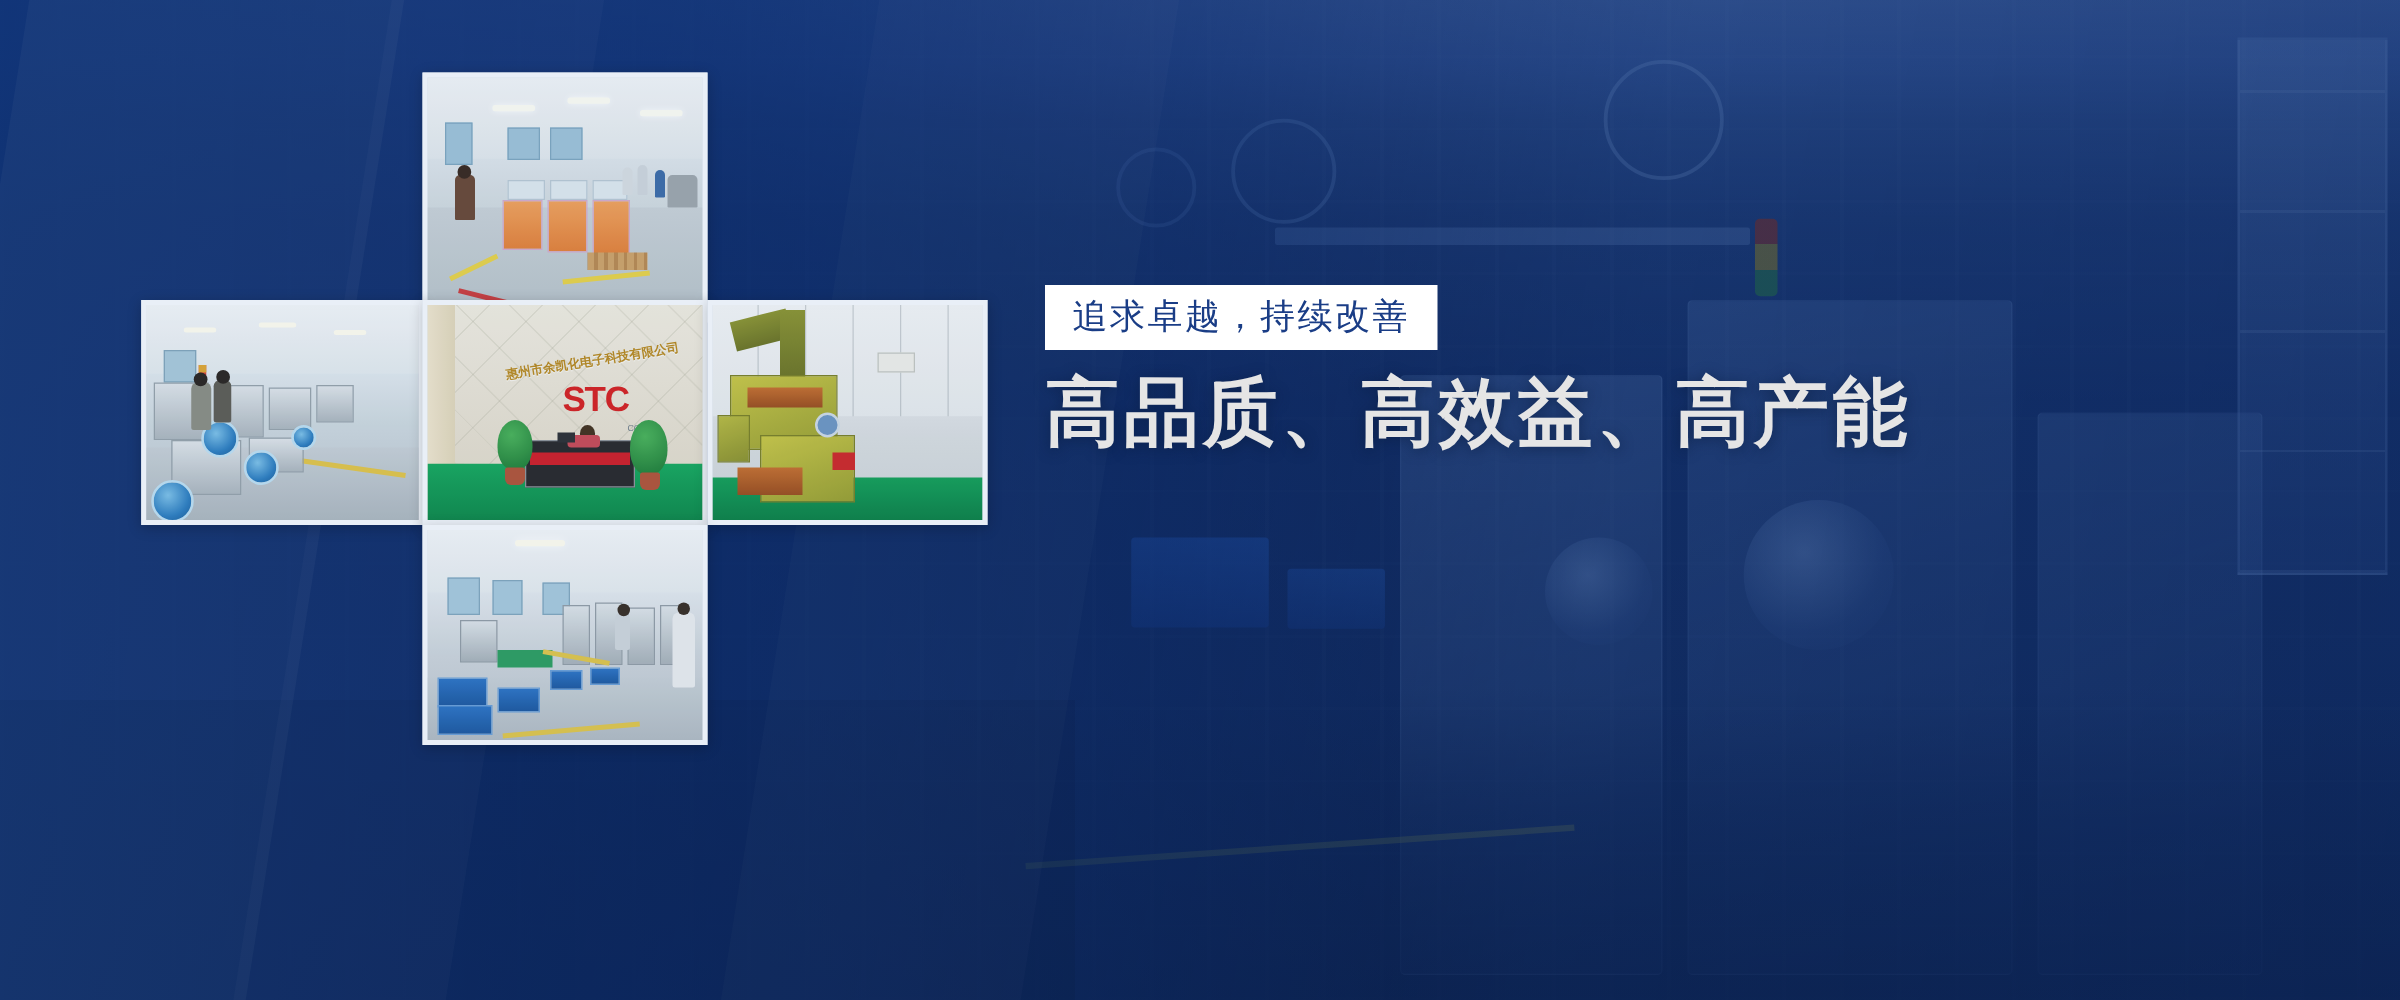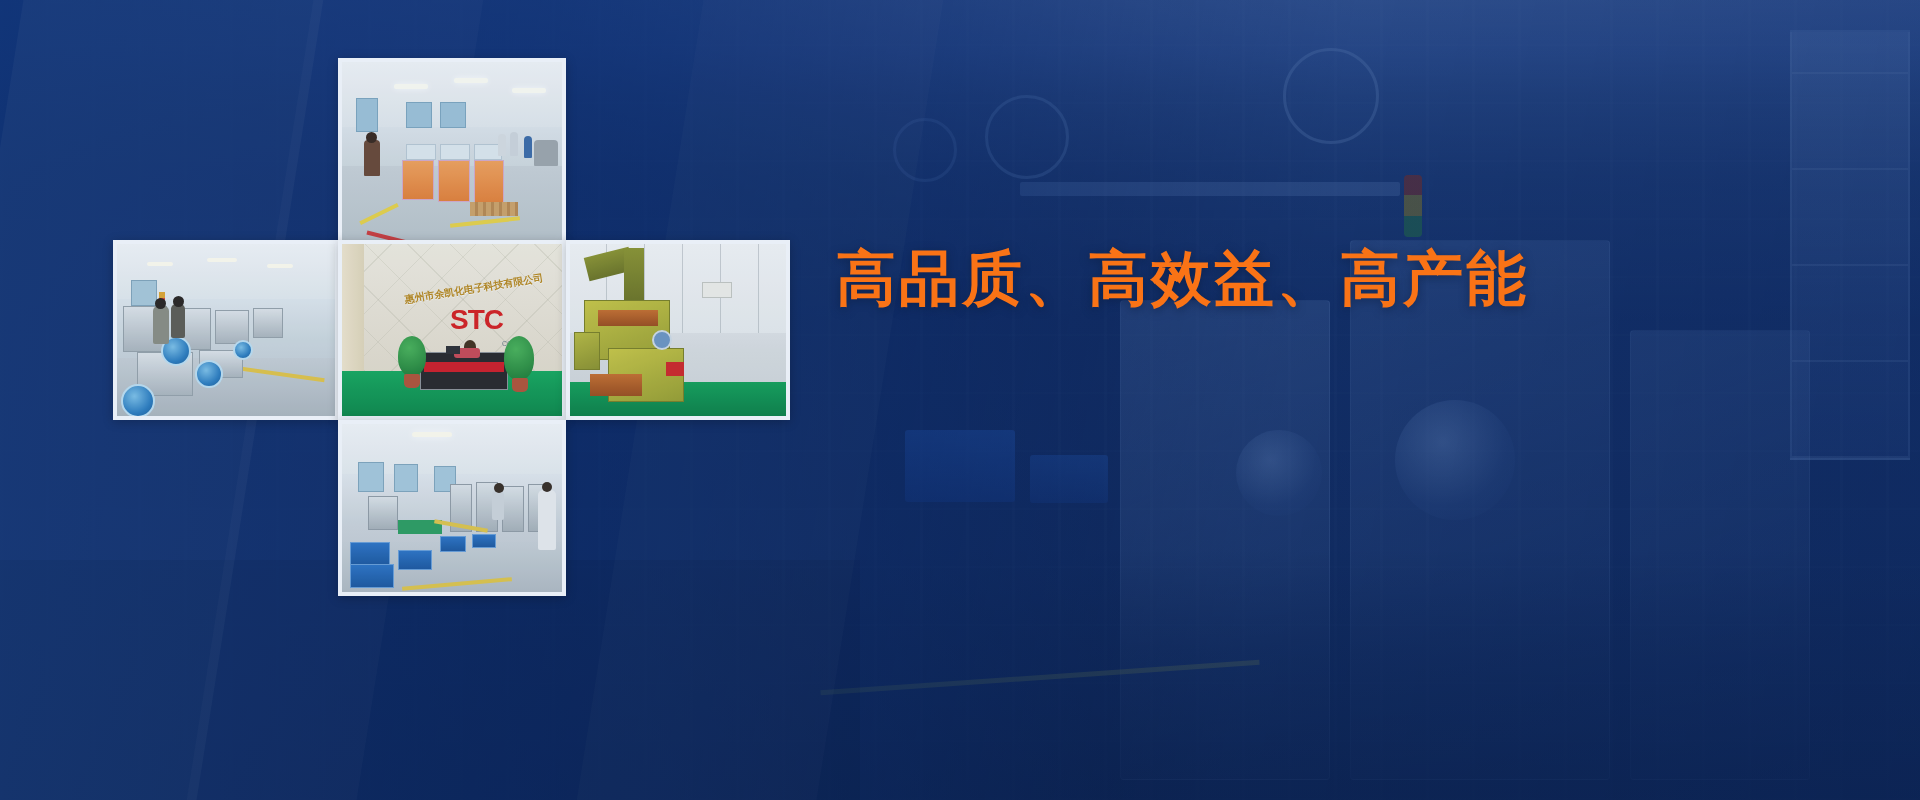--- a/index.html
+++ b/index.html
@@ -196,21 +196,21 @@
     font-size:28px;
     line-height:1;
     letter-spacing:2px;
     padding:11px 22px 13px 22px;
     font-family:"DejaVu Sans","Liberation Sans",sans-serif;
     white-space:nowrap;
   }
 
   .headline {
     margin-top:18px;
-    color:#f97316;
+    color:#e5e5e5;
     font-size:60px;
     line-height:1.08;
     font-weight:bold;
     letter-spacing:3px;
     white-space:nowrap;
     font-family:"DejaVu Sans","Liberation Sans",sans-serif;
     text-shadow:0 2px 10px rgba(8,26,60,.55);
   }
 
   .tagline-bottom {
@@ -388,16 +388,17 @@
         <div class="head" style="left:152px; top:59px;"></div>
         <div class="yline" style="left:60px; top:158px; width:110px; transform:rotate(-5deg);"></div>
         <div class="yline" style="left:92px; top:100px; width:54px; transform:rotate(10deg);"></div>
       </div>
       <div class="tint"></div>
     </div>
 
   </div>
 
   <div class="text-block">
+    <div class="tagline-top">追求卓越，持续改善</div>
     <div class="headline">高品质、高效益、高产能</div>
   </div>
 
 </div>
 
 </body></html>

